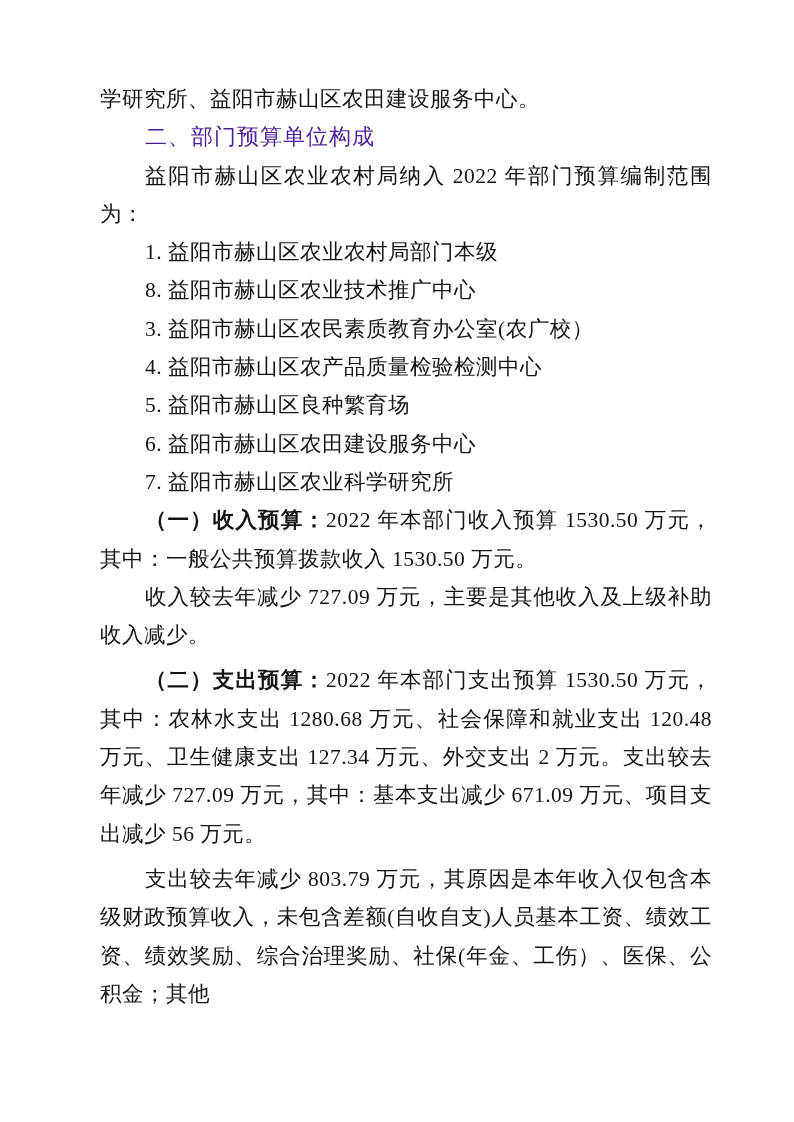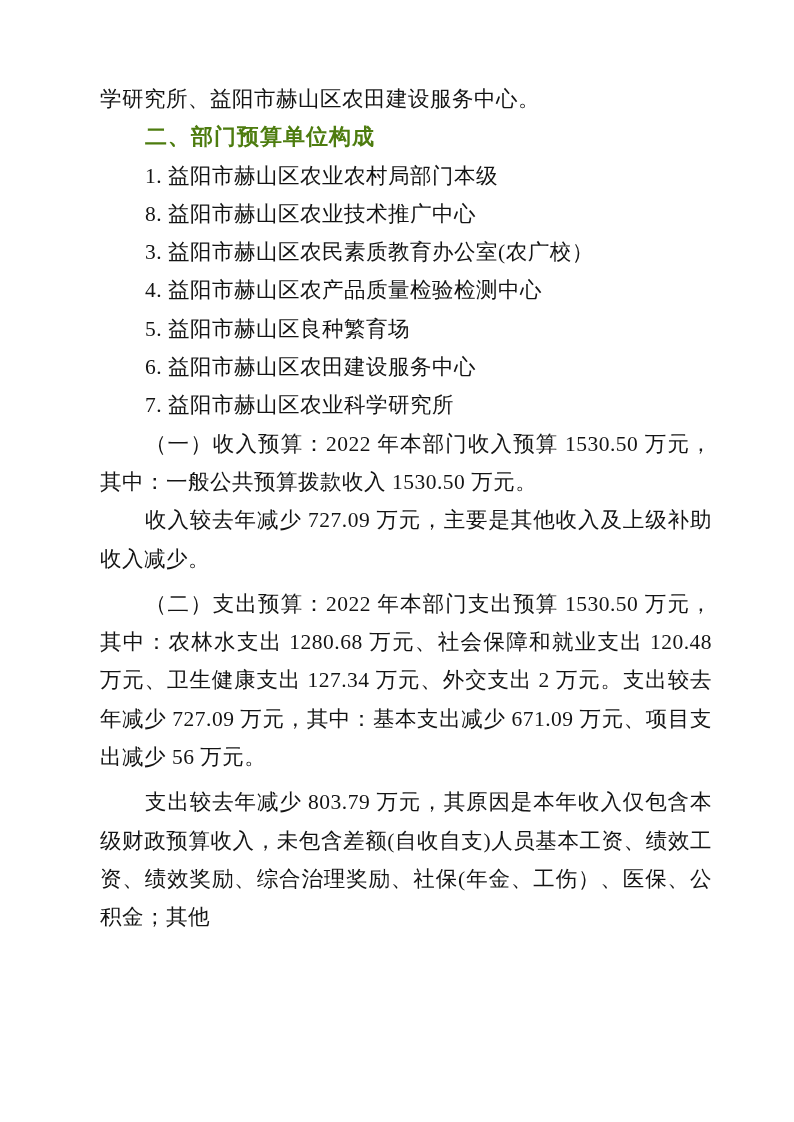--- a/index.html
+++ b/index.html
@@ -29,44 +29,45 @@
     text-align: justify;
     text-indent: 45px;
     letter-spacing: 0.5px;
   }
   .no-indent {
     text-indent: 0;
   }
   .heading {
     margin: 0;
     font-family: "Liberation Sans", "DejaVu Sans", sans-serif;
-    font-weight: bold;
+    font-weight: normal;
     font-size: 22px;
     line-height: 38.3px;
-    color: #4d7c0f;
+    color: #4c1d95;
     text-indent: 45px;
     letter-spacing: 1px;
   }
   .lead {
-    font-weight: normal;
+    font-weight: bold;
   }
   .gap-before {
     margin-top: 7px;
   }
 </style>
 </head>
 <body>
 
 <div class="page">
   <div class="content">
 
     <p class="body-text no-indent">学研究所、益阳市赫山区农田建设服务中心。</p>
 
     <h2 class="heading">二、部门预算单位构成</h2>
 
+    <p class="body-text">益阳市赫山区农业农村局纳入 2022 年部门预算编制范围为：</p>
 
     <p class="body-text">1. 益阳市赫山区农业农村局部门本级</p>
     <p class="body-text">8. 益阳市赫山区农业技术推广中心</p>
     <p class="body-text">3. 益阳市赫山区农民素质教育办公室(农广校）</p>
     <p class="body-text">4. 益阳市赫山区农产品质量检验检测中心</p>
     <p class="body-text">5. 益阳市赫山区良种繁育场</p>
     <p class="body-text">6. 益阳市赫山区农田建设服务中心</p>
     <p class="body-text">7. 益阳市赫山区农业科学研究所</p>
 
 

